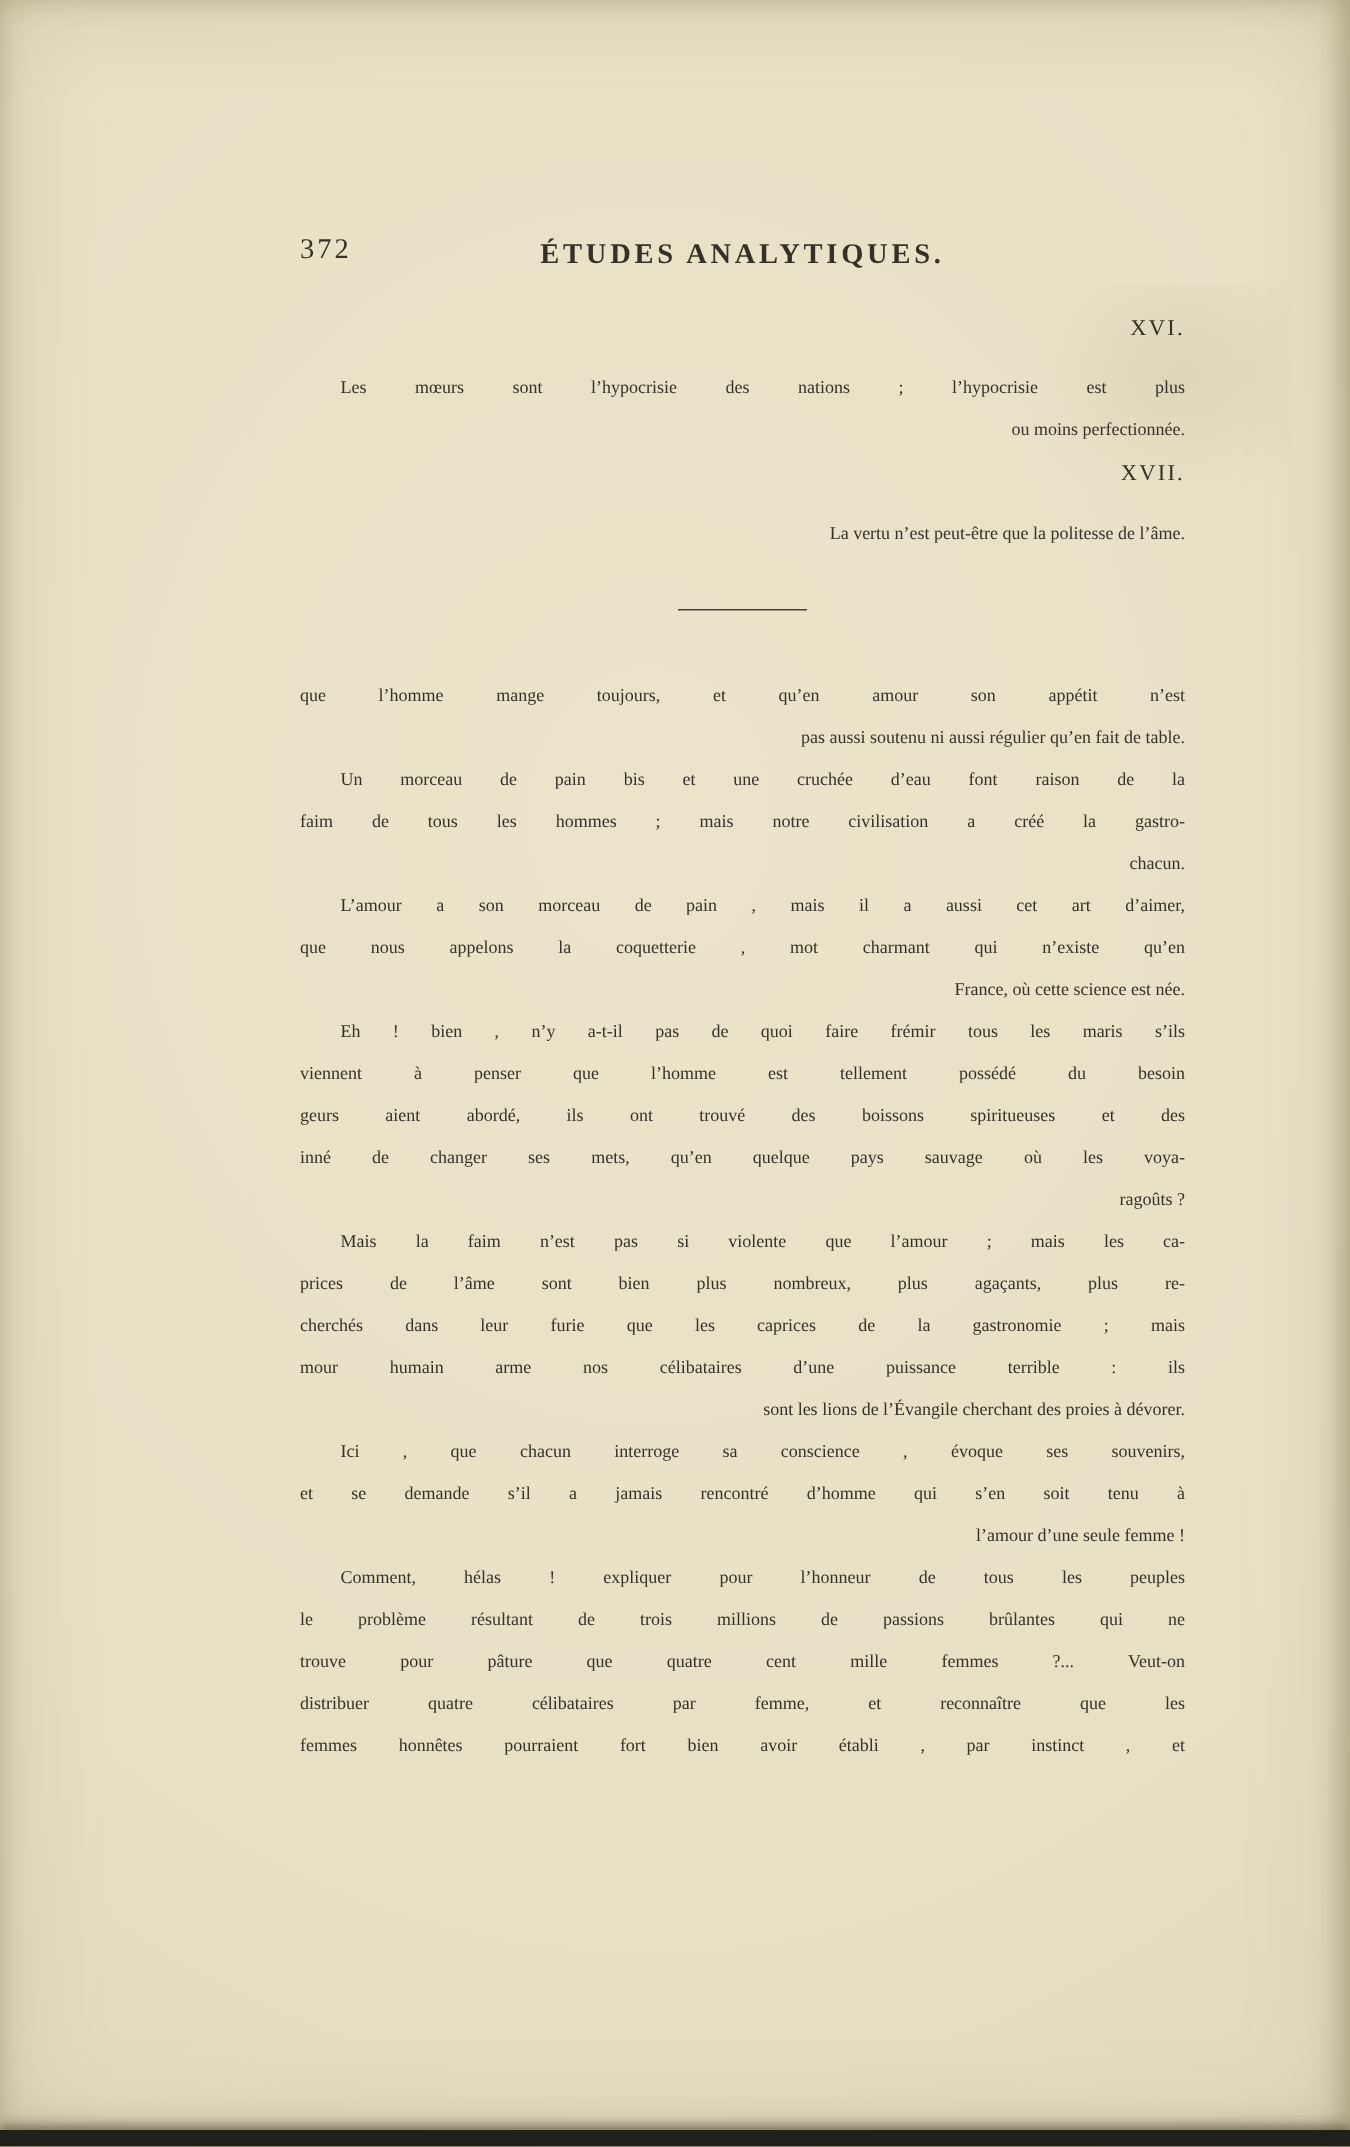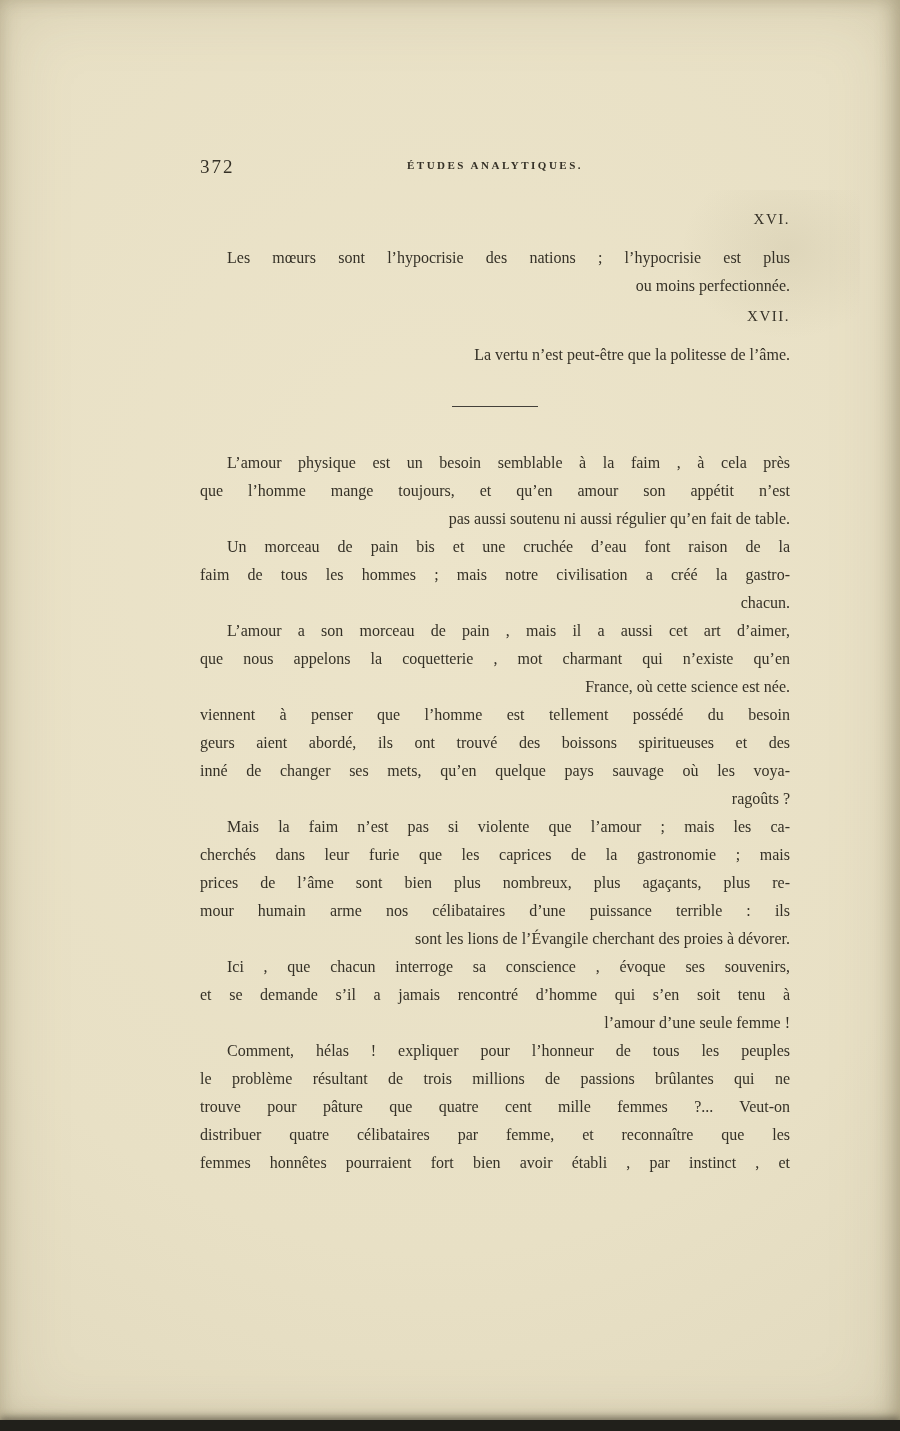--- a/index.html
+++ b/index.html
@@ -9,23 +9,23 @@
     background:#d8d0b6;
   }
   .page {
     position:relative; width:900px; height:1431px; overflow:hidden;
     background: radial-gradient(ellipse 120% 90% at 48% 38%, #ece4ca 0%, #e8e0c5 55%, #ddd5ba 100%);
     color:#353127;
     box-shadow: inset 0 0 70px rgba(130,118,82,.22), inset -7px 0 18px rgba(120,108,75,.30), inset 0 -14px 20px rgba(120,108,75,.25);
   }
   .running-head { position:absolute; left:200px; width:590px; top:156px; height:24px; }
   .pagenum { position:absolute; left:0; top:0; font-size:19px; letter-spacing:2px; }
-  .running-title { display:block; text-align:center; font-size:11px; font-weight:bold; letter-spacing:2.5px; padding-top:3px; }
+  .running-title { display:block; text-align:center; font-size:19px; font-weight:bold; letter-spacing:2.5px; padding-top:3px; }
   .heading { position:absolute; left:200px; width:590px; text-align:right; font-size:15px; letter-spacing:1.5px; }
-  .col { position:absolute; left:200px; width:590px; font-size:16px; line-height:28px; }
+  .col { position:absolute; left:200px; width:590px; font-size:12px; line-height:28px; }
   .ln { height:28px; overflow:hidden; text-align:right; }
   .jl { text-align:justify; text-align-last:justify; }
   .fi { text-indent:27px; }
   .rule { position:absolute; left:452px; width:86px; border-top:1.6px solid #43403a; }
   .scan-edge { position:absolute; left:0; bottom:0; width:900px; height:11px; background:#21201b; box-shadow:0 -3px 7px rgba(45,42,32,.5); }
   .ghost-smudge { position:absolute; right:40px; top:190px; width:180px; height:150px;
     background: radial-gradient(ellipse at 60% 40%, rgba(125,115,80,.10), rgba(125,115,80,0) 70%); }
 </style>
 </head>
 <body>
@@ -50,48 +50,48 @@
 
   <div class="col" style="top:341px">
     <div class="ln fi">La vertu n’est peut-être que la politesse de l’âme.</div>
   </div>
 
   <div class="rule" style="top:406px"></div>
 
   <div class="col" style="top:449px">
 
     <div class="para">
-      <div class="ln fi jl">L’amour physique est un besoin semblable à la faim , à cela près</div>
       <div class="ln jl">que l’homme mange toujours, et qu’en amour son appétit n’est</div>
       <div class="ln">pas aussi soutenu ni aussi régulier qu’en fait de table.</div>
     </div>
 
     <div class="para">
       <div class="ln fi jl">Un morceau de pain bis et une cruchée d’eau font raison de la</div>
       <div class="ln jl">faim de tous les hommes ; mais notre civilisation a créé la gastro-</div>
       <div class="ln">chacun.</div>
     </div>
 
     <div class="para">
       <div class="ln fi jl">L’amour a son morceau de pain , mais il a aussi cet art d’aimer,</div>
       <div class="ln jl">que nous appelons la coquetterie , mot charmant qui n’existe qu’en</div>
       <div class="ln">France, où cette science est née.</div>
     </div>
 
     <div class="para">
+      <div class="ln fi jl">Eh ! bien , n’y a-t-il pas de quoi faire frémir tous les maris s’ils</div>
       <div class="ln jl">viennent à penser que l’homme est tellement possédé du besoin</div>
       <div class="ln jl">geurs aient abordé, ils ont trouvé des boissons spiritueuses et des</div>
       <div class="ln jl">inné de changer ses mets, qu’en quelque pays sauvage où les voya-</div>
       <div class="ln">ragoûts ?</div>
     </div>
 
     <div class="para">
       <div class="ln fi jl">Mais la faim n’est pas si violente que l’amour ; mais les ca-</div>
+      <div class="ln jl">prices de l’âme sont bien plus nombreux, plus agaçants, plus re-</div>
       <div class="ln jl">cherchés dans leur furie que les caprices de la gastronomie ; mais</div>
-      <div class="ln jl">prices de l’âme sont bien plus nombreux, plus agaçants, plus re-</div>
       <div class="ln jl">mour humain arme nos célibataires d’une puissance terrible : ils</div>
       <div class="ln">sont les lions de l’Évangile cherchant des proies à dévorer.</div>
     </div>
 
     <div class="para">
       <div class="ln fi jl">Ici , que chacun interroge sa conscience , évoque ses souvenirs,</div>
       <div class="ln jl">et se demande s’il a jamais rencontré d’homme qui s’en soit tenu à</div>
       <div class="ln">l’amour d’une seule femme !</div>
     </div>
 

